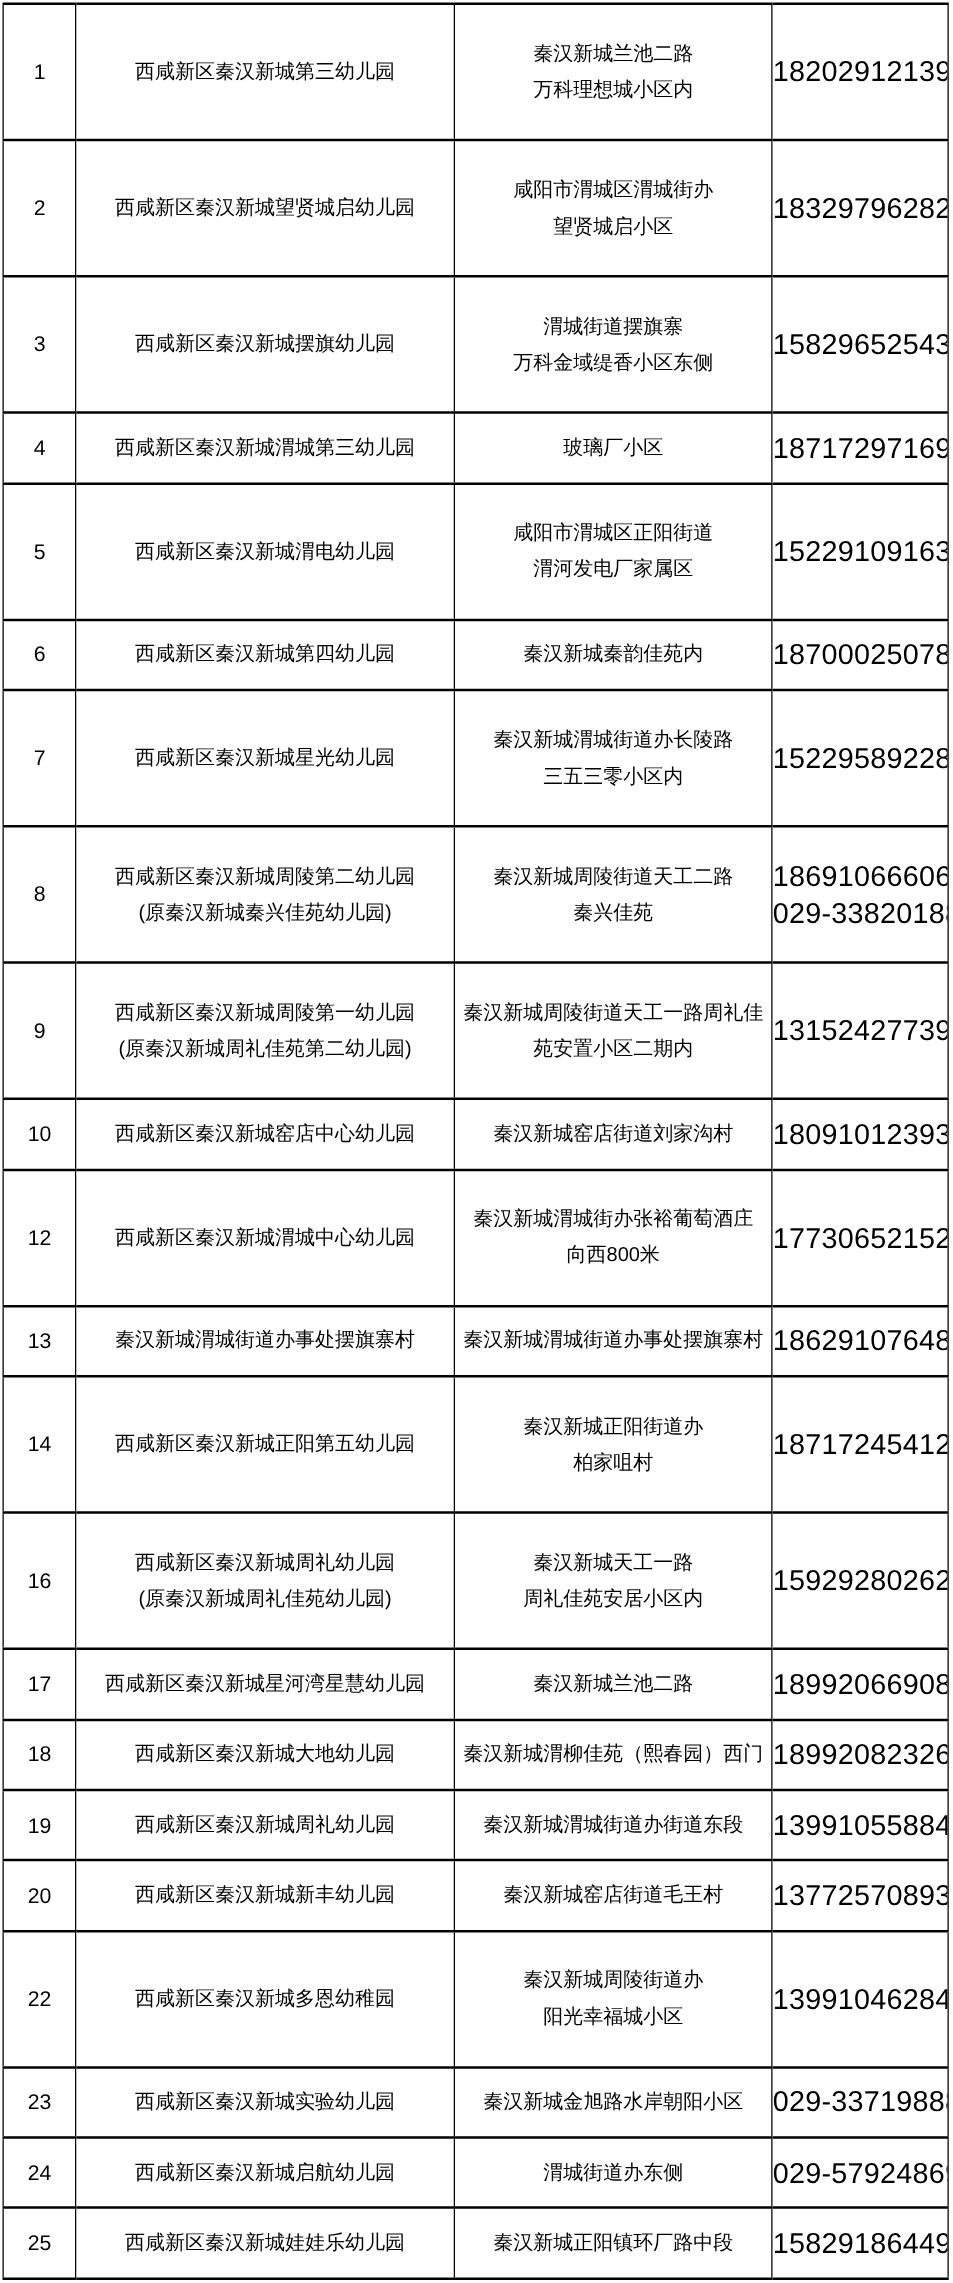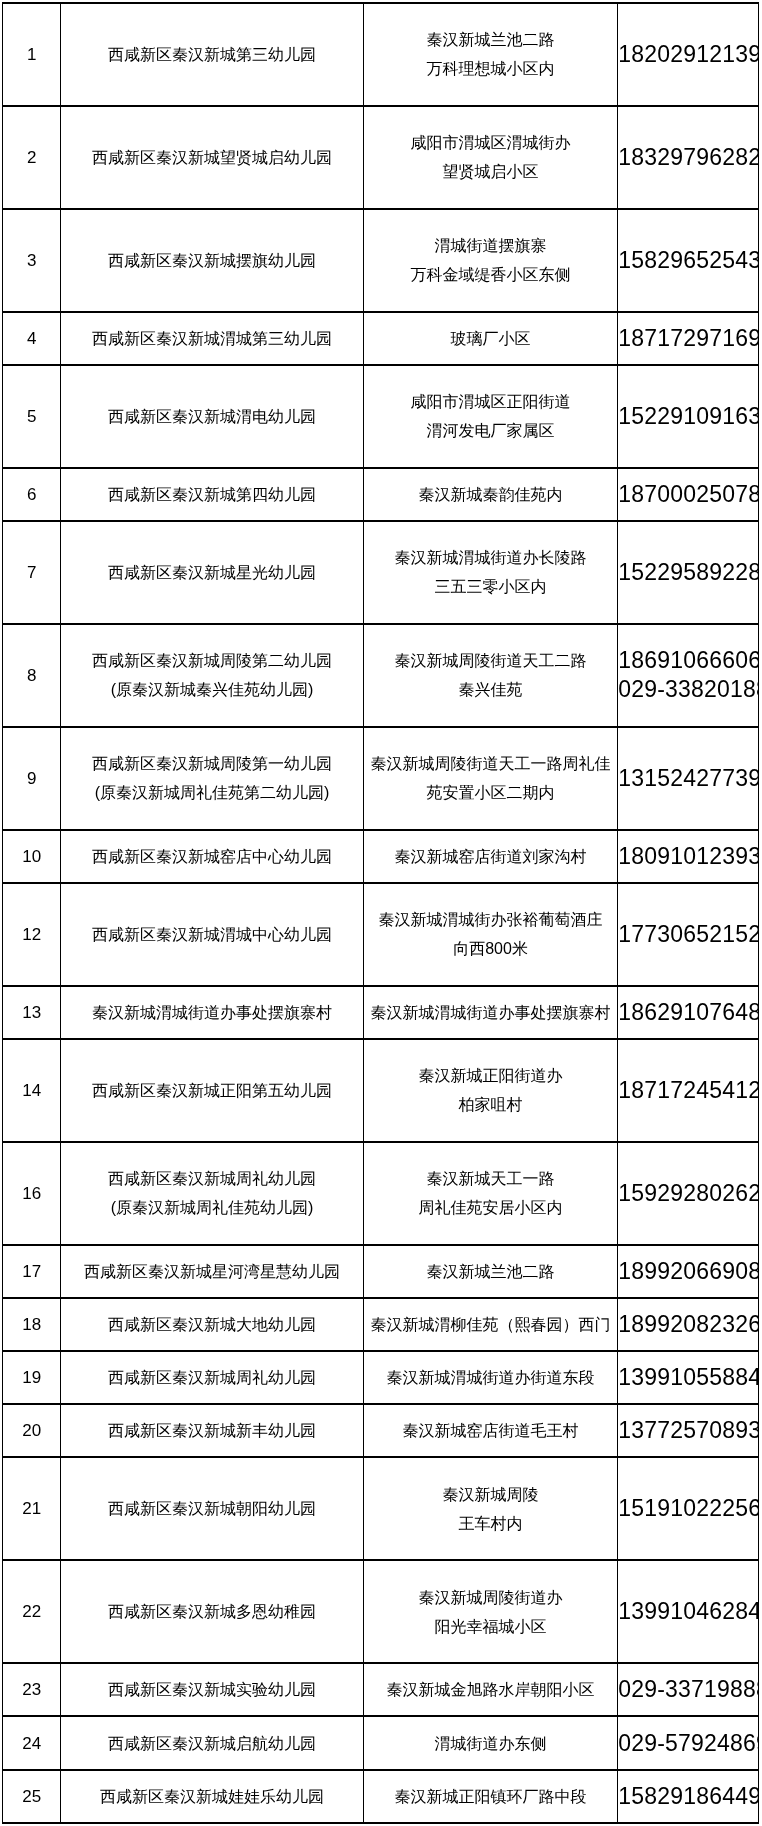--- a/index.html
+++ b/index.html
@@ -323,35 +323,20 @@
           </td>
           <td class="cell-addr">
             <div class="line">秦汉新城窑店街道毛王村</div>
           </td>
           <td class="cell-phone">
             <div class="line">13772570893</div>
           </td>
         </tr>
         <tr>
           <td class="cell-num">
-            <div class="line">21</div>
-          </td>
-          <td class="cell-name">
-            <div class="line">西咸新区秦汉新城朝阳幼儿园</div>
-          </td>
-          <td class="cell-addr">
-            <div class="line">秦汉新城周陵</div>
-            <div class="line">王车村内</div>
-          </td>
-          <td class="cell-phone">
-            <div class="line">15191022256</div>
-          </td>
-        </tr>
-        <tr>
-          <td class="cell-num">
             <div class="line">22</div>
           </td>
           <td class="cell-name">
             <div class="line">西咸新区秦汉新城多恩幼稚园</div>
           </td>
           <td class="cell-addr">
             <div class="line">秦汉新城周陵街道办</div>
             <div class="line">阳光幸福城小区</div>
           </td>
           <td class="cell-phone">

